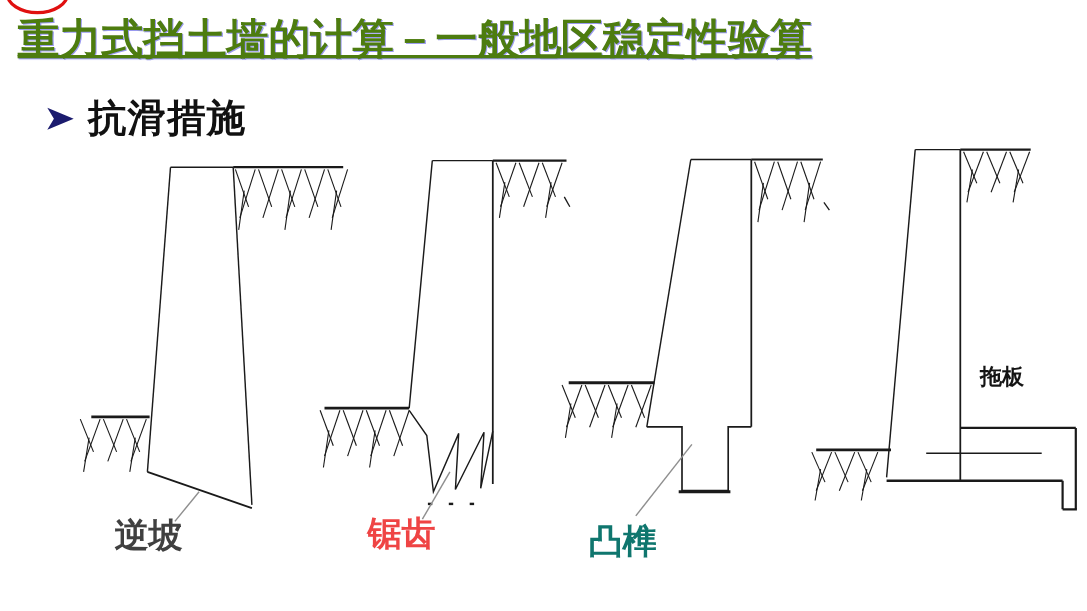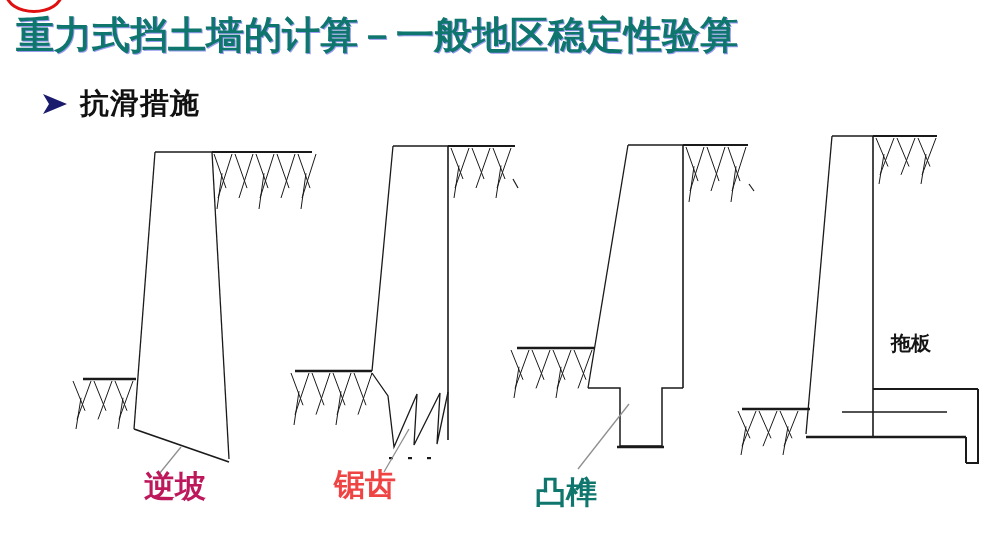--- a/index.html
+++ b/index.html
@@ -25,42 +25,42 @@
     color:#0d0dc6;
     text-shadow:1px 1px 0 #9a9af0;
     white-space:nowrap;
   }
   .bullet-row{
     position:absolute;left:42px;top:84px;
     display:flex;align-items:center;gap:12px;
   }
   .bullet-arrow{width:26px;height:24px;display:block;}
   .bullet-label{
-    font-size:29px;font-weight:bold;color:#111111;
+    font-size:35px;font-weight:bold;color:#111111;
     letter-spacing:1px;white-space:nowrap;
   }
   .figure-canvas{position:absolute;left:0;top:0;}
   .diagram-label{
     position:absolute;
     font-size:31px;font-weight:bold;color:#141414;
     white-space:nowrap;line-height:1;
   }
   .lbl-nipo {left:104px;top:471px;}
   .lbl-juchi{left:334px;top:469px;}
   .lbl-tusun{left:535px;top:477px;}
   .lbl-tuoban{left:891px;top:333px;font-size:20px;}
 </style>
 </head>
 <body>
 
 <div class="slide">
 
   <div class="red-arc"></div>
 
-  <div class="page-title" style="color: #0f766e;">重力式挡土墙的计算－一般地区稳定性验算</div>
+  <div class="page-title" style="color: #4d7c0f; text-decoration: underline;">重力式挡土墙的计算－一般地区稳定性验算</div>
 
   <div class="bullet-row">
     <svg class="bullet-arrow" viewBox="0 0 26 24">
       <polygon points="1,2 25,12 1,22 7,12" fill="#1b1b6e"></polygon>
     </svg>
     <span class="bullet-label">抗滑措施</span>
   </div>
 
   <svg id="figure-canvas" class="figure-canvas" width="988" height="555" viewBox="0 0 988 555">
       <line x1="155" y1="152" x2="212" y2="152" stroke="#1a1a1a" stroke-width="1.3"></line>
@@ -169,18 +169,18 @@
       <line x1="738" y1="411" x2="750" y2="438.28" stroke="#1a1a1a" stroke-width="1"></line>
       <line x1="756" y1="411" x2="742" y2="446.2" stroke="#1a1a1a" stroke-width="1"></line>
       <line x1="746" y1="426.4" x2="741" y2="455" stroke="#1a1a1a" stroke-width="1"></line>
       <line x1="759" y1="411" x2="771" y2="438.28" stroke="#1a1a1a" stroke-width="1"></line>
       <line x1="777" y1="411" x2="763" y2="446.2" stroke="#1a1a1a" stroke-width="1"></line>
       <line x1="780" y1="411" x2="792" y2="438.28" stroke="#1a1a1a" stroke-width="1"></line>
       <line x1="798" y1="411" x2="784" y2="446.2" stroke="#1a1a1a" stroke-width="1"></line>
       <line x1="788" y1="426.4" x2="783" y2="455" stroke="#1a1a1a" stroke-width="1"></line>
     </svg>
 
-  <div class="diagram-label lbl-nipo" style="color: #be185d; margin-left: 40px;">逆坡</div>
+  <div class="diagram-label lbl-nipo" style="color: #404040;">逆坡</div>
   <div class="diagram-label lbl-juchi" style="color: #ef4444;">锯齿</div>
   <div class="diagram-label lbl-tusun" style="color: #0f766e;">凸榫</div>
   <div class="diagram-label lbl-tuoban" style="color: rgb(20, 20, 20);">拖板</div>
 
 </div>
 
 </body></html>

